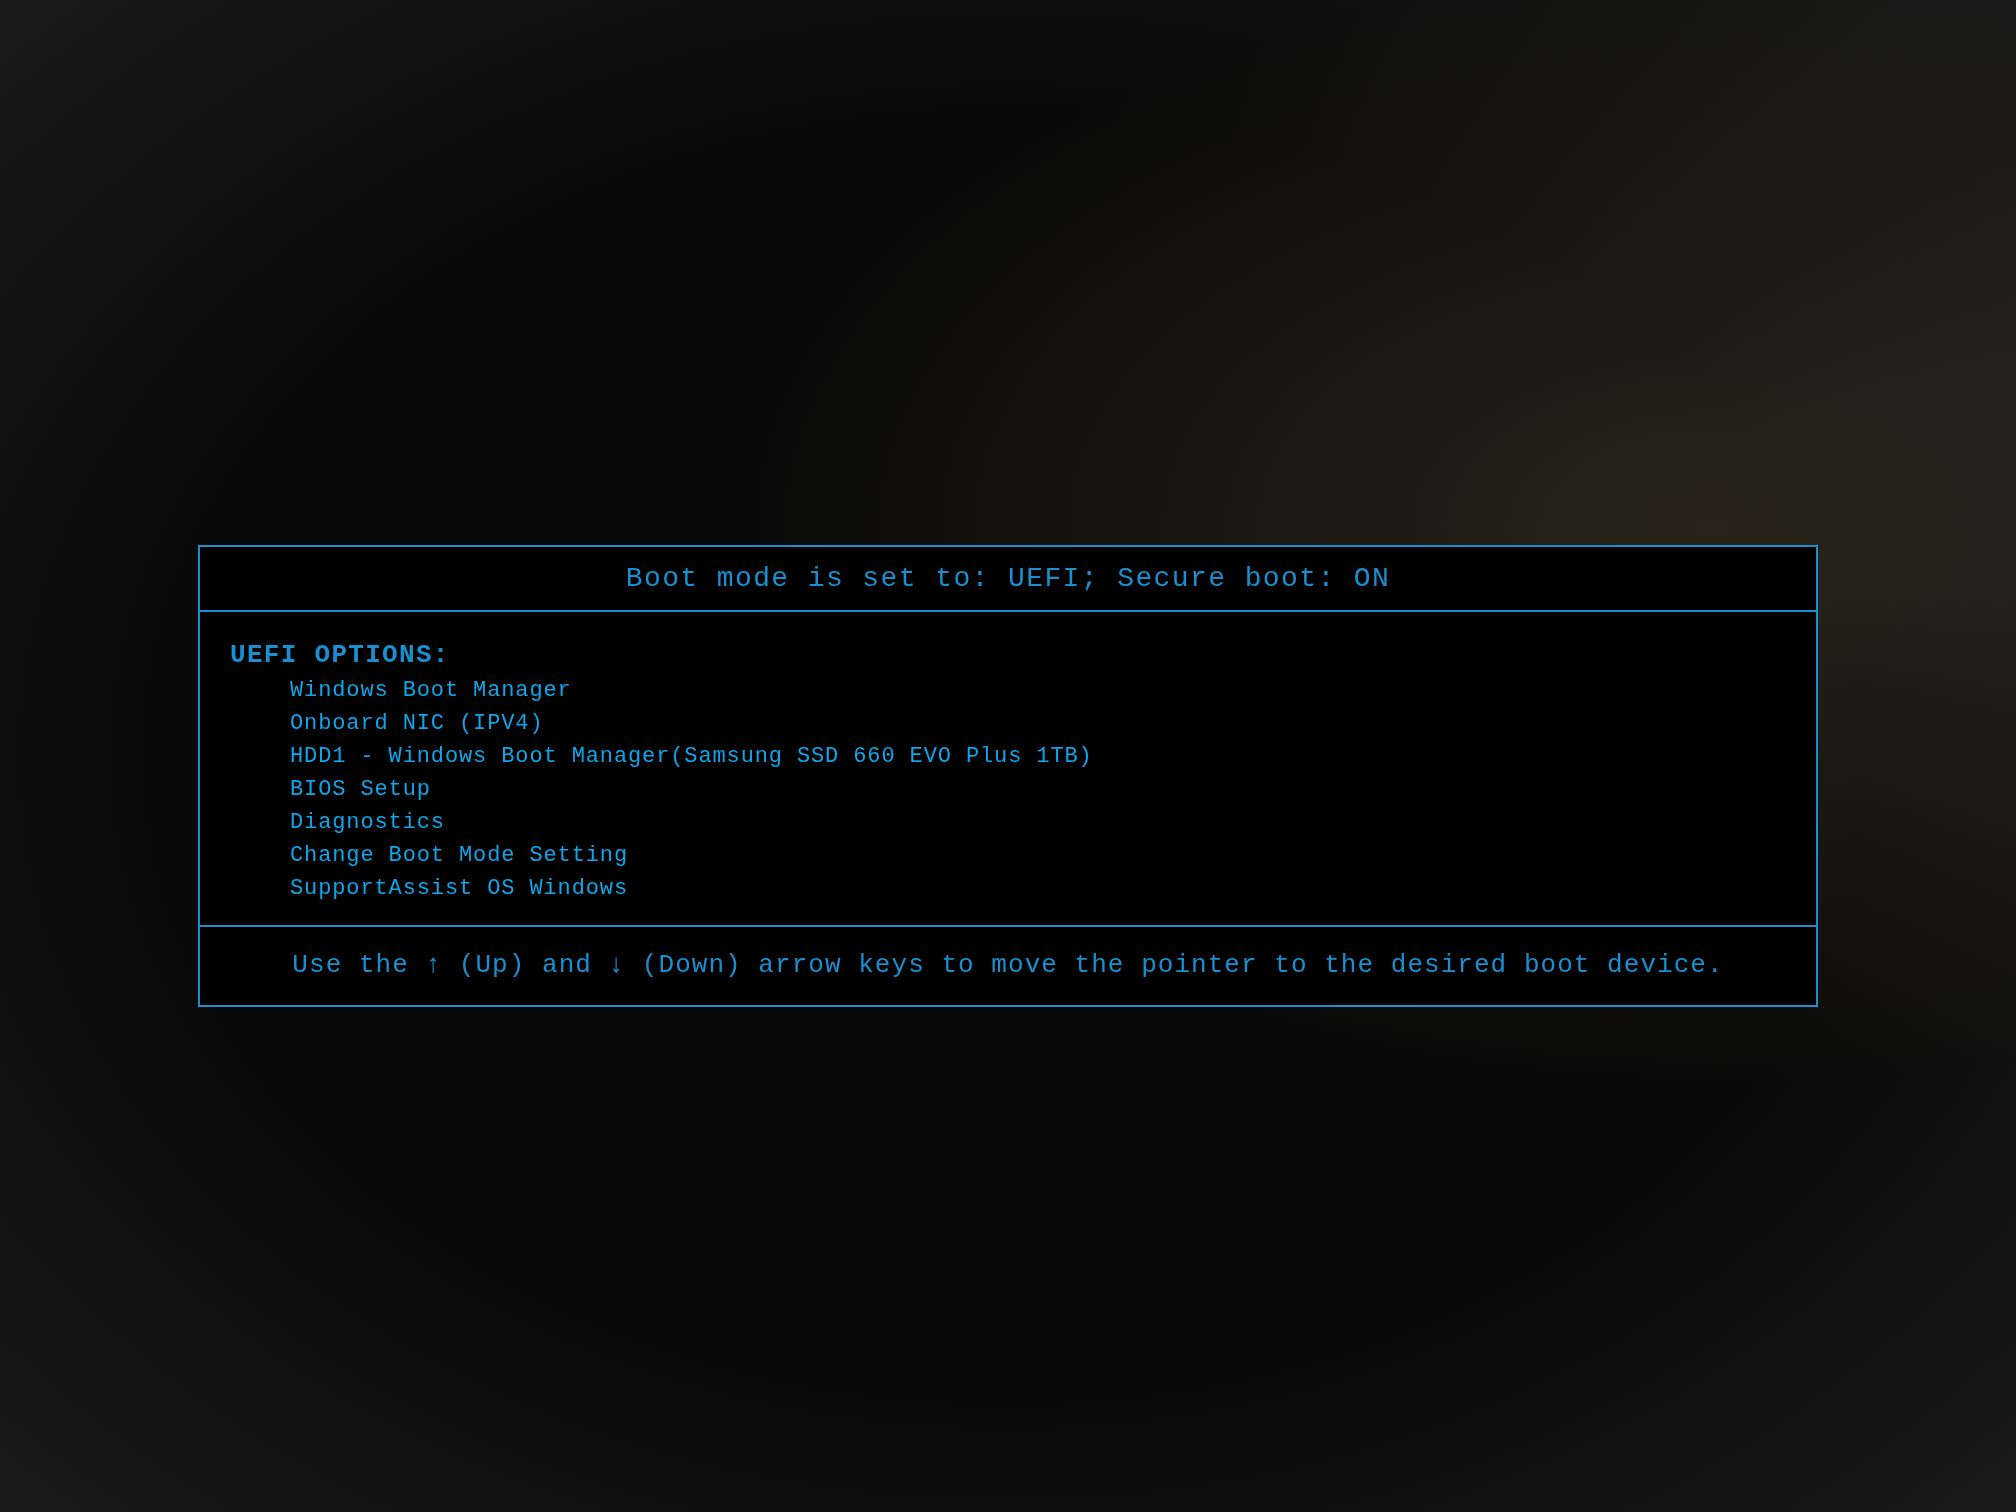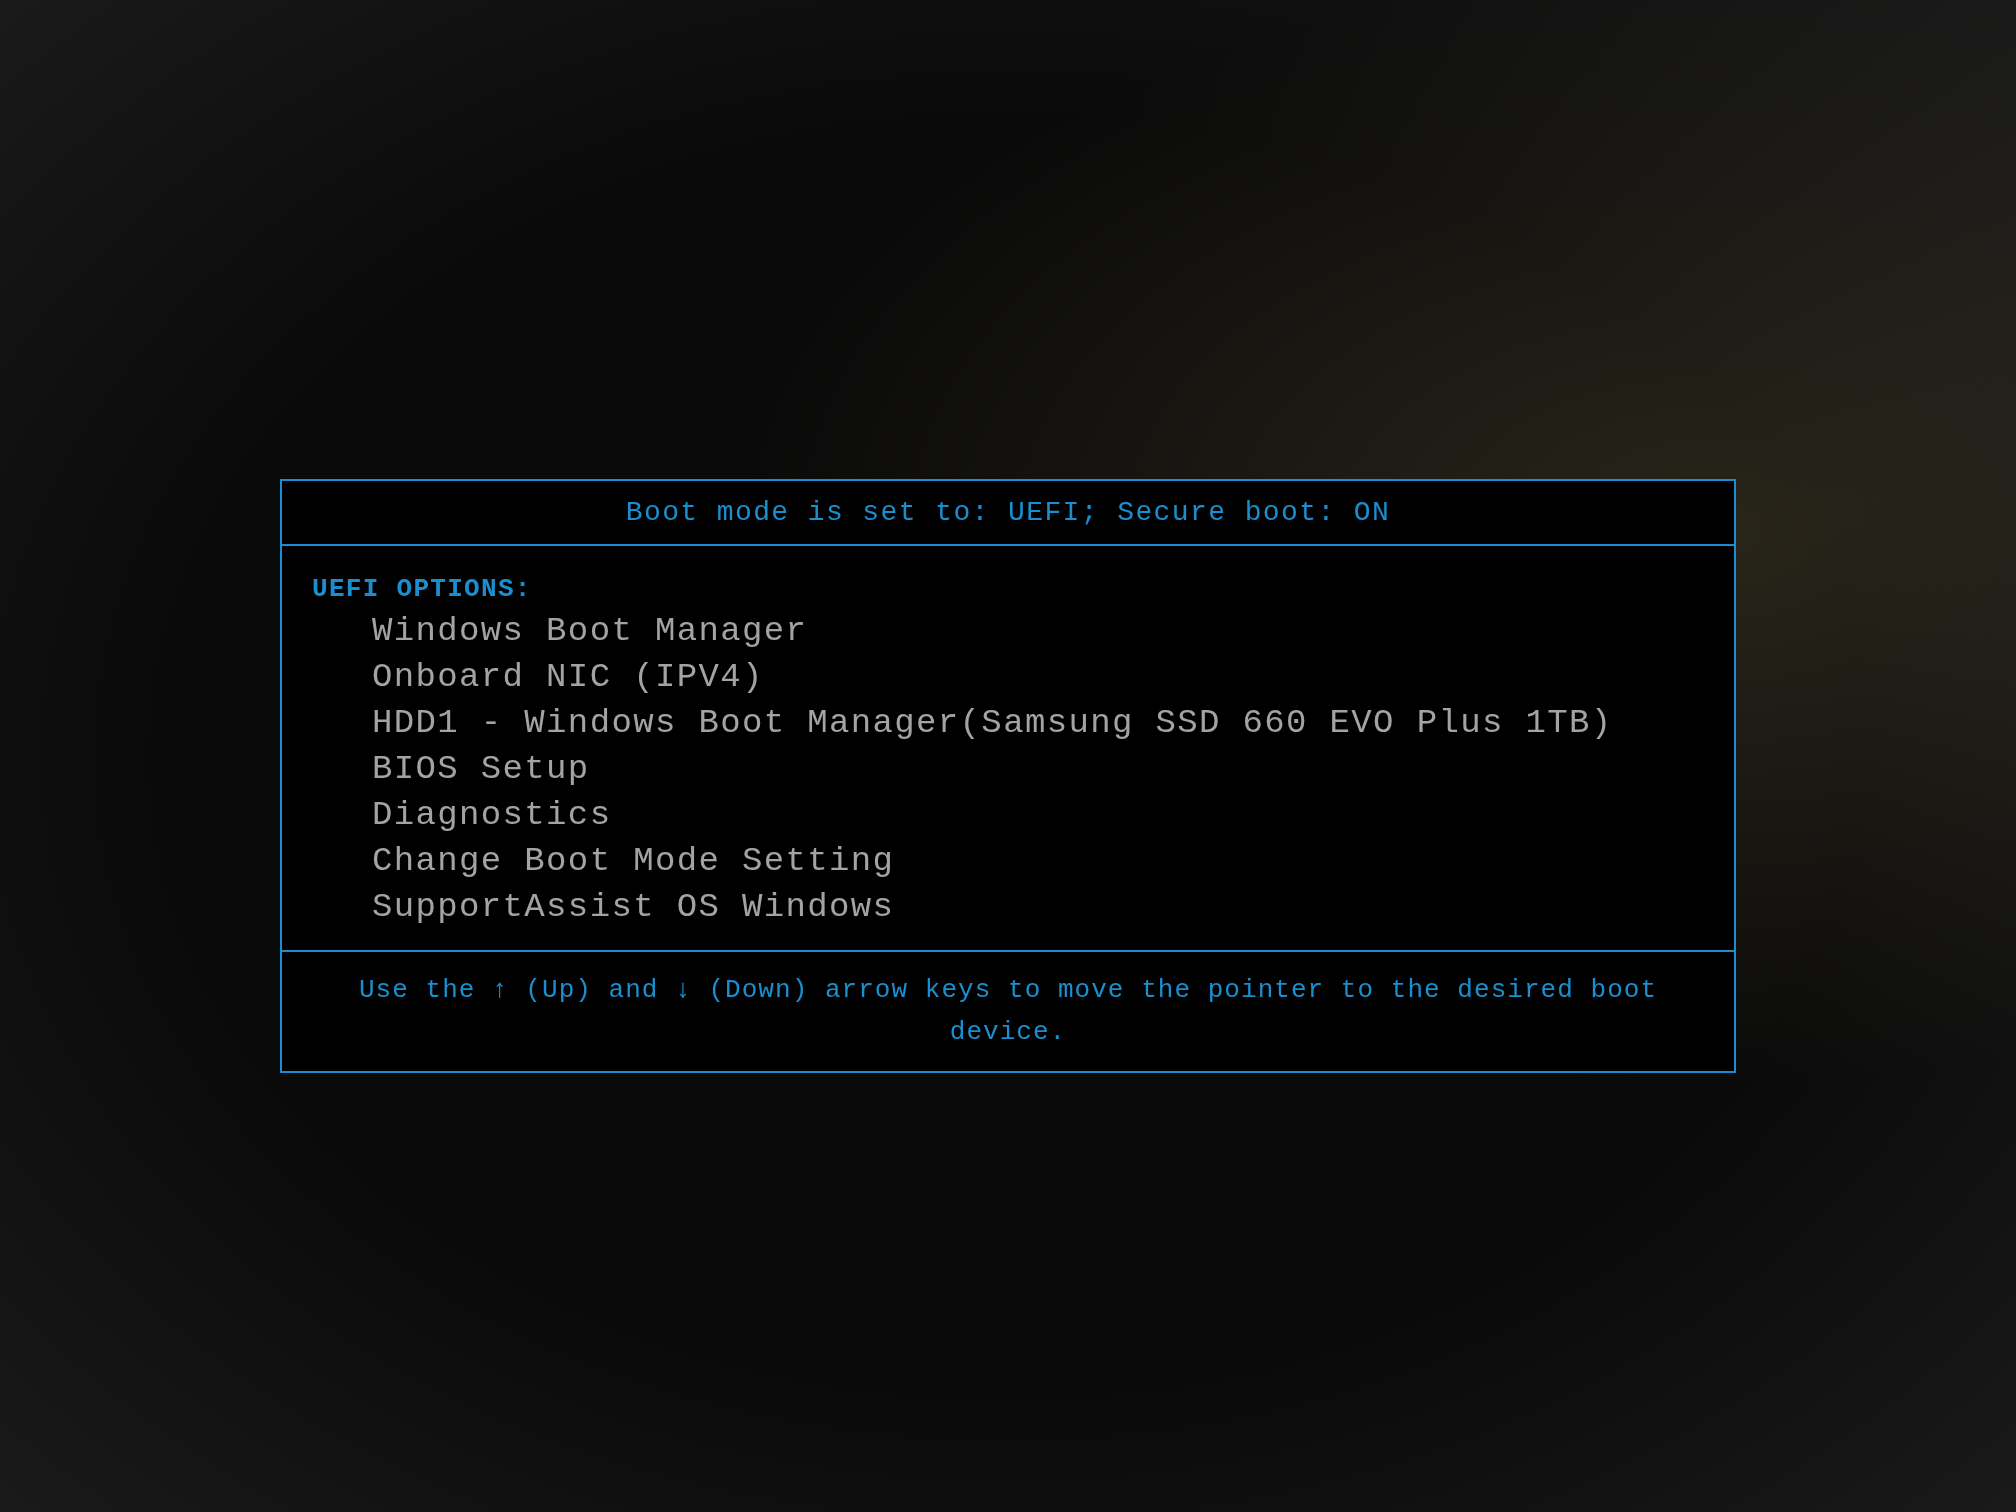--- a/index.html
+++ b/index.html
@@ -45,21 +45,21 @@
       bottom: 0;
       left: 0;
       right: 0;
       height: 180px;
       background: linear-gradient(0deg, #1a1a1a 0%, #0d0d0d 60%, #050505 100%);
     }
 
     .screen-content {
       position: relative;
       z-index: 10;
-      width: 1456px;
+      width: 1620px;
       margin-top: 40px;
     }
 
     .bios-box {
       border: 2px solid #1a8fcf;
       background: #000;
       padding: 0;
     }
 
     .header-row {
@@ -82,22 +82,22 @@
 
     .section-label {
       color: #1a8fcf;
       font-size: 26px;
       font-weight: bold;
       letter-spacing: 0.05em;
       margin-bottom: 4px;
     }
 
     .menu-item {
-      color: #a3a3a3;
-      font-size: 34px;
+      color: #0ea5e9;
+      font-size: 22px;
       padding: 4px 0 4px 60px;
       letter-spacing: 0.04em;
       cursor: pointer;
     }
 
     .footer-section {
       padding: 18px 32px;
       text-align: center;
     }
 

